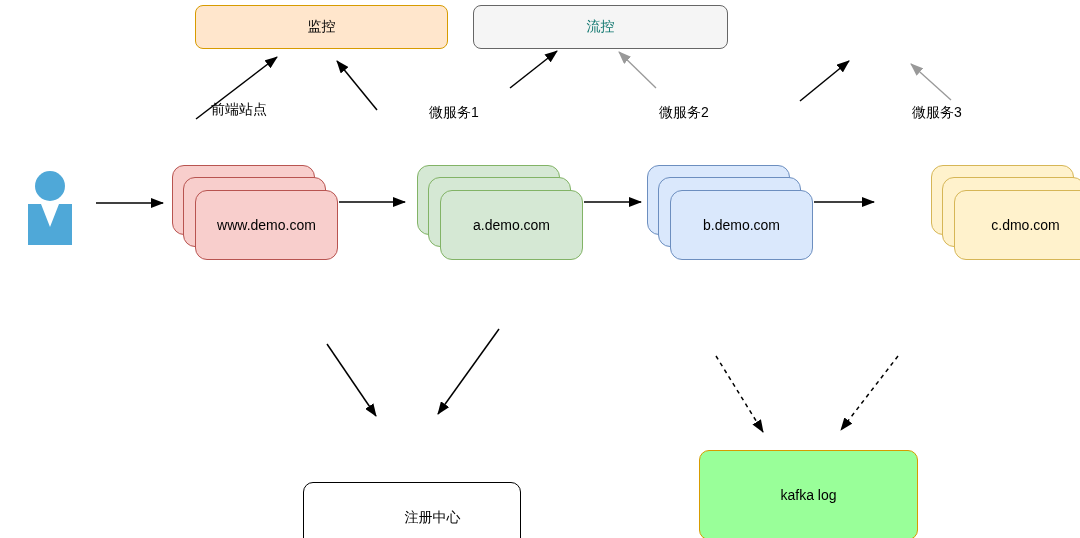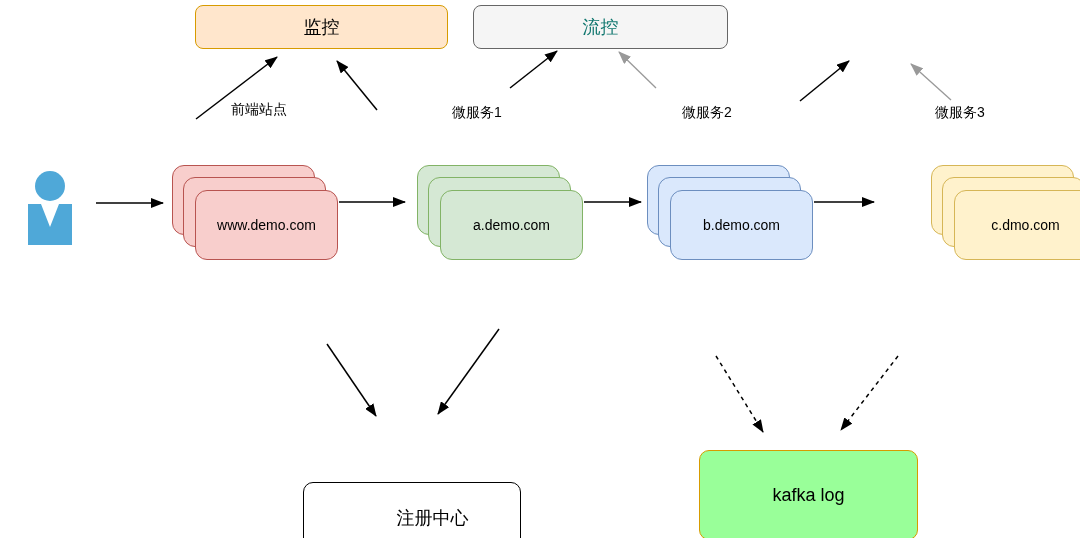--- a/index.html
+++ b/index.html
@@ -20,36 +20,35 @@
     left: 0; top: 0;
     width: 1080px; height: 538px;
     pointer-events: none;
   }
   .node {
     position: absolute;
     box-sizing: border-box;
     display: flex;
     align-items: center;
     justify-content: center;
-    font-size: 18px;
+    font-size: 14px;
     color: #000000;
     text-align: center;
   }
   .topbox {
     height: 44px;
     border-radius: 8px;
     border: 1px solid;
   }
   .topbox.monitoring { left: 195px; top: 5px; width: 253px; background: #ffe6cc; border-color: #d79b00; }
   .topbox.flowcontrol { left: 473px; top: 5px; width: 255px; background: #f5f5f5; border-color: #666666; color: #0f766e; }
   .topbox.tracing { left: 746px; top: 5px; width: 257px; background: #e2d3d8; border-color: #666666; }
   .src-label {
     position: absolute;
     width: 96px;
-    text-align: center;
     font-size: 14px;
     color: #000000;
   }
   .lbl-frontend { left: 211px; top: 101px; }
   .lbl-ms1 { left: 429px; top: 104px; }
   .lbl-ms2 { left: 659px; top: 104px; }
   .lbl-ms3 { left: 912px; top: 104px; }
   .stack {
     position: absolute;
     width: 166px;

